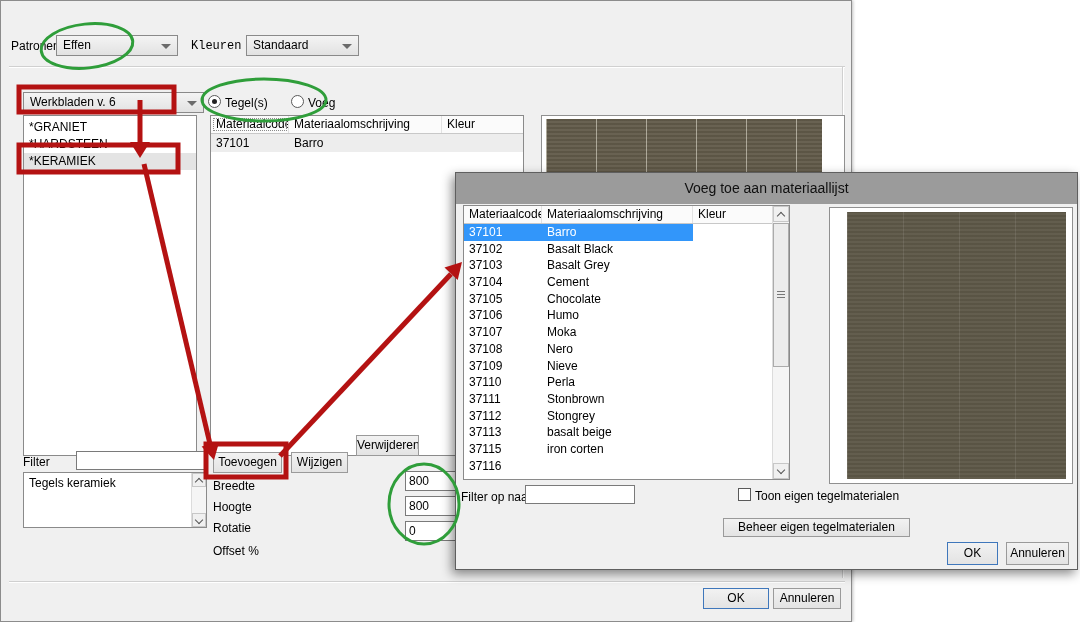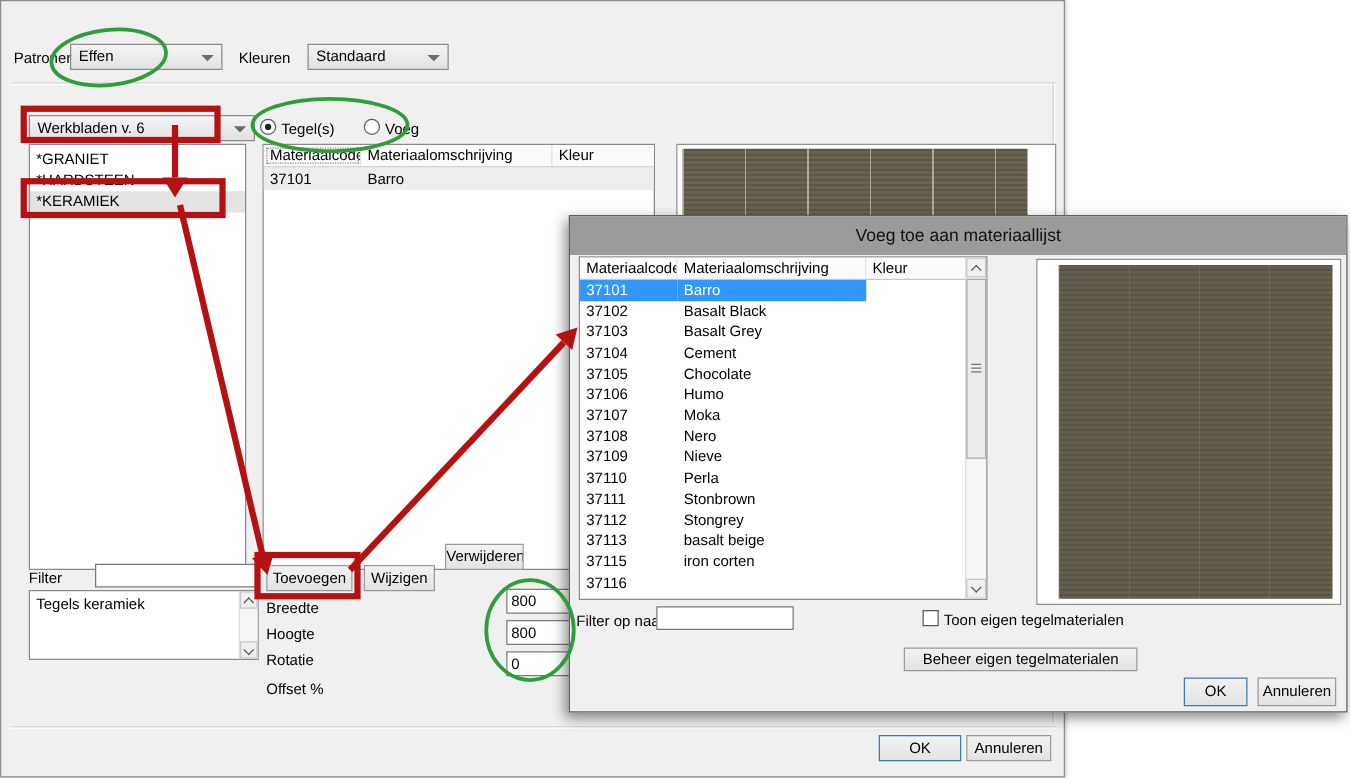--- a/index.html
+++ b/index.html
@@ -27,21 +27,21 @@
     border-radius:50%; background:#222; }
 
   .panel { background:#ffffff; border:1px solid #8a8a8a; }
 
   .cat-item { height:17px; line-height:17px; padding-left:5px; white-space:nowrap; }
   .cat-item.sel { background:#e4e4e4; }
 
   .thead { display:flex; height:18px; background:#fbfbfb; border-bottom:1px solid #c8c8c8; }
   .th { line-height:17px; padding-left:5px; border-right:1px solid #e2e2e2; overflow:hidden; white-space:nowrap; }
   .th.focus { outline:1px dotted #8a8a8a; outline-offset:-3px; }
-  .trow { display:flex; align-items:flex-end; white-space:nowrap; }
+  .trow { display:flex; align-items:flex-start; white-space:nowrap; }
   .trow span { line-height:inherit; }
   .m-rows .trow { height:18px; line-height:18px; background:#ededed; }
   .mc1 { width:78px; padding-left:5px; } .mc2 { width:153px; padding-left:5px; } .mc3 { flex:1; }
   .sw { display:block; height:100%; }
 
   .preview-box { background:#ffffff; border:1px solid #909090; }
   .tile-tex { position:absolute; background:#615a49; }
   .tile-tex.grout {
     background-image:
       repeating-linear-gradient(90deg, rgba(235,232,218,.55) 0 1px, transparent 1px 50px),
@@ -87,21 +87,21 @@
 </head>
 <body>
 
 <div id="main-dialog" class="abs">
 
   <div class="lbl abs" style="left:10px;top:35px;">Patronen</div>
   <div class="combo abs" style="left:55px;top:34px;width:122px;height:21px;">
     <span>Effen</span>
     <span class="arr"></span>
   </div>
-  <div class="lbl abs" style="left:190px;top:35px;">Kleuren</div>
+  <div class="lbl abs" style="left:190px;top:35px;font-family:Liberation Mono, monospace;">Kleuren</div>
   <div class="combo abs" style="left:245px;top:34px;width:113px;height:21px;">
     <span>Standaard</span>
     <span class="arr"></span>
   </div>
 
   <div class="etch-h abs" style="left:8px;top:65px;width:836px;"></div>
   <div class="etch-v abs" style="left:841px;top:66px;height:511px;"></div>
 
   <div class="combo abs" style="left:22px;top:91px;width:181px;height:21px;">
     <span>Werkbladen v. 6</span>

